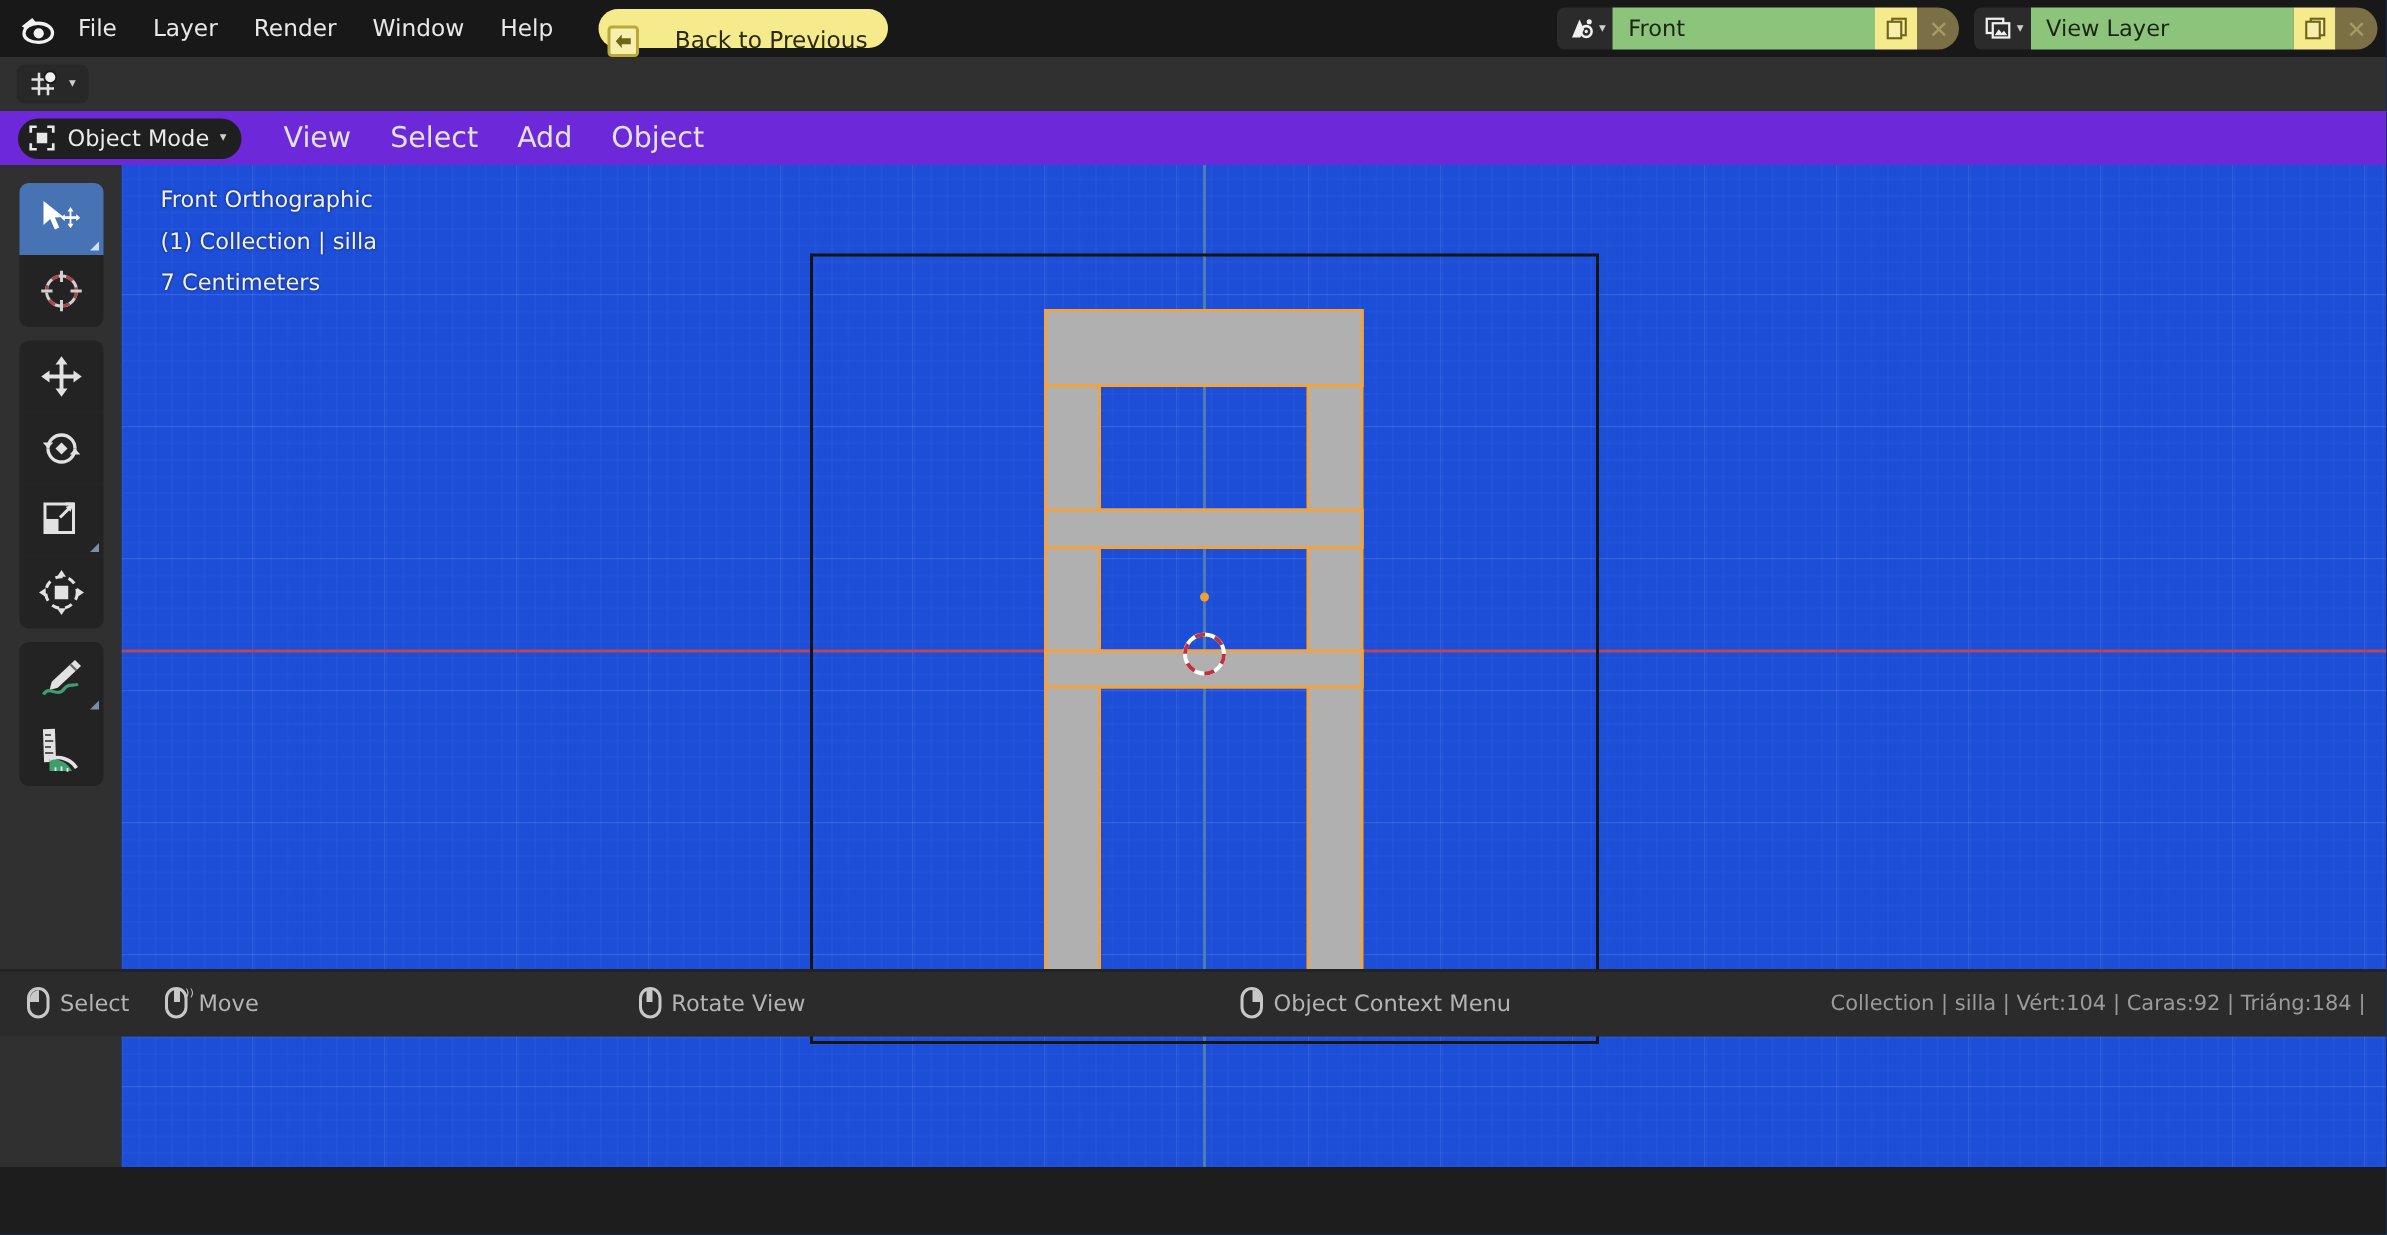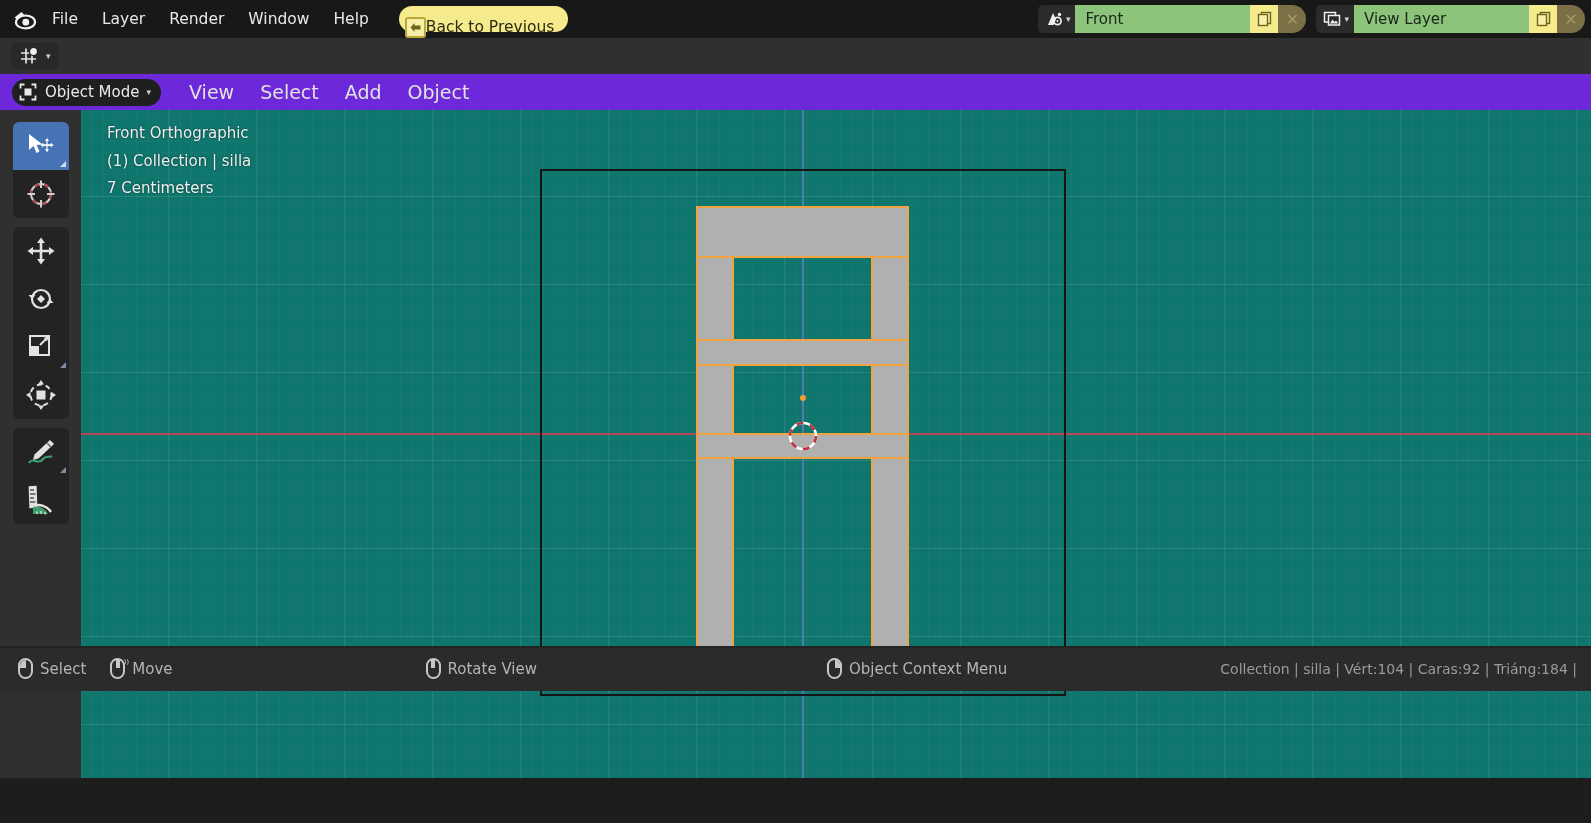--- a/index.html
+++ b/index.html
@@ -17,21 +17,21 @@
     position: absolute; left: 0; top: 0; width: 1591px; height: 38px;
     background: #181818; display: flex; align-items: center;
   }
   .blender-logo { margin-left: 10px; width: 30px; height: 26px; display:flex; align-items:center; justify-content:center; }
   .menu-item {
     color: #e8e8e8; font-size: 15.5px; padding: 3px 11px; margin: 0 1px;
     border-radius: 3px; cursor: default; white-space: nowrap;
   }
   .back-btn {
     margin-left: 18px; height: 26px; display: flex; align-items: center;
-    background: #f5ea8c; border-radius: 13px; padding: 16px 14px 0 6px; gap: 0;
+    background: #f5ea8c; border-radius: 13px; padding: 16px 14px 0 6px; gap: 24px;
     color: #2a2a16; font-size: 15.5px; cursor: default;
   }
   .back-btn .bicon {
     width: 21px; height: 21px; border: 2px solid #b8a93a; border-radius: 3px;
     display: flex; align-items: center; justify-content: center;
     color: #6e6518; font-size: 13px; line-height: 1; background: #f7f0ab;
   }
 
   .topbar-right { position: absolute; right: 6px; top: 5px; display: flex; gap: 10px; align-items: center; }
   .id-block { display: flex; align-items: center; height: 28px; }
@@ -120,21 +120,21 @@
   .ltbtn.active { background: #4772b3; }
   .ltbtn .corner {
     position: absolute; right: 3px; bottom: 3px;
     width: 0; height: 0; border-left: 6px solid transparent; border-bottom: 6px solid #7a8ea8;
   }
   .ltbtn.active .corner { border-bottom-color: #cfe0f5; }
 
   
   .viewport {
     position: absolute; left: 81px; top: 110px; width: 1510px; height: 668px;
-    background: #0f766e; overflow: hidden;
+    background: #1d4ed8; overflow: hidden;
   }
   .gridminor {
     position: absolute; inset: 0;
     background-image:
       linear-gradient(to right, rgba(255,255,255,0.022) 1px, transparent 1px),
       linear-gradient(to bottom, rgba(255,255,255,0.022) 1px, transparent 1px);
     background-size: 11px 11px;
     background-position: 0px -2px;
   }
   .gridmajor {

